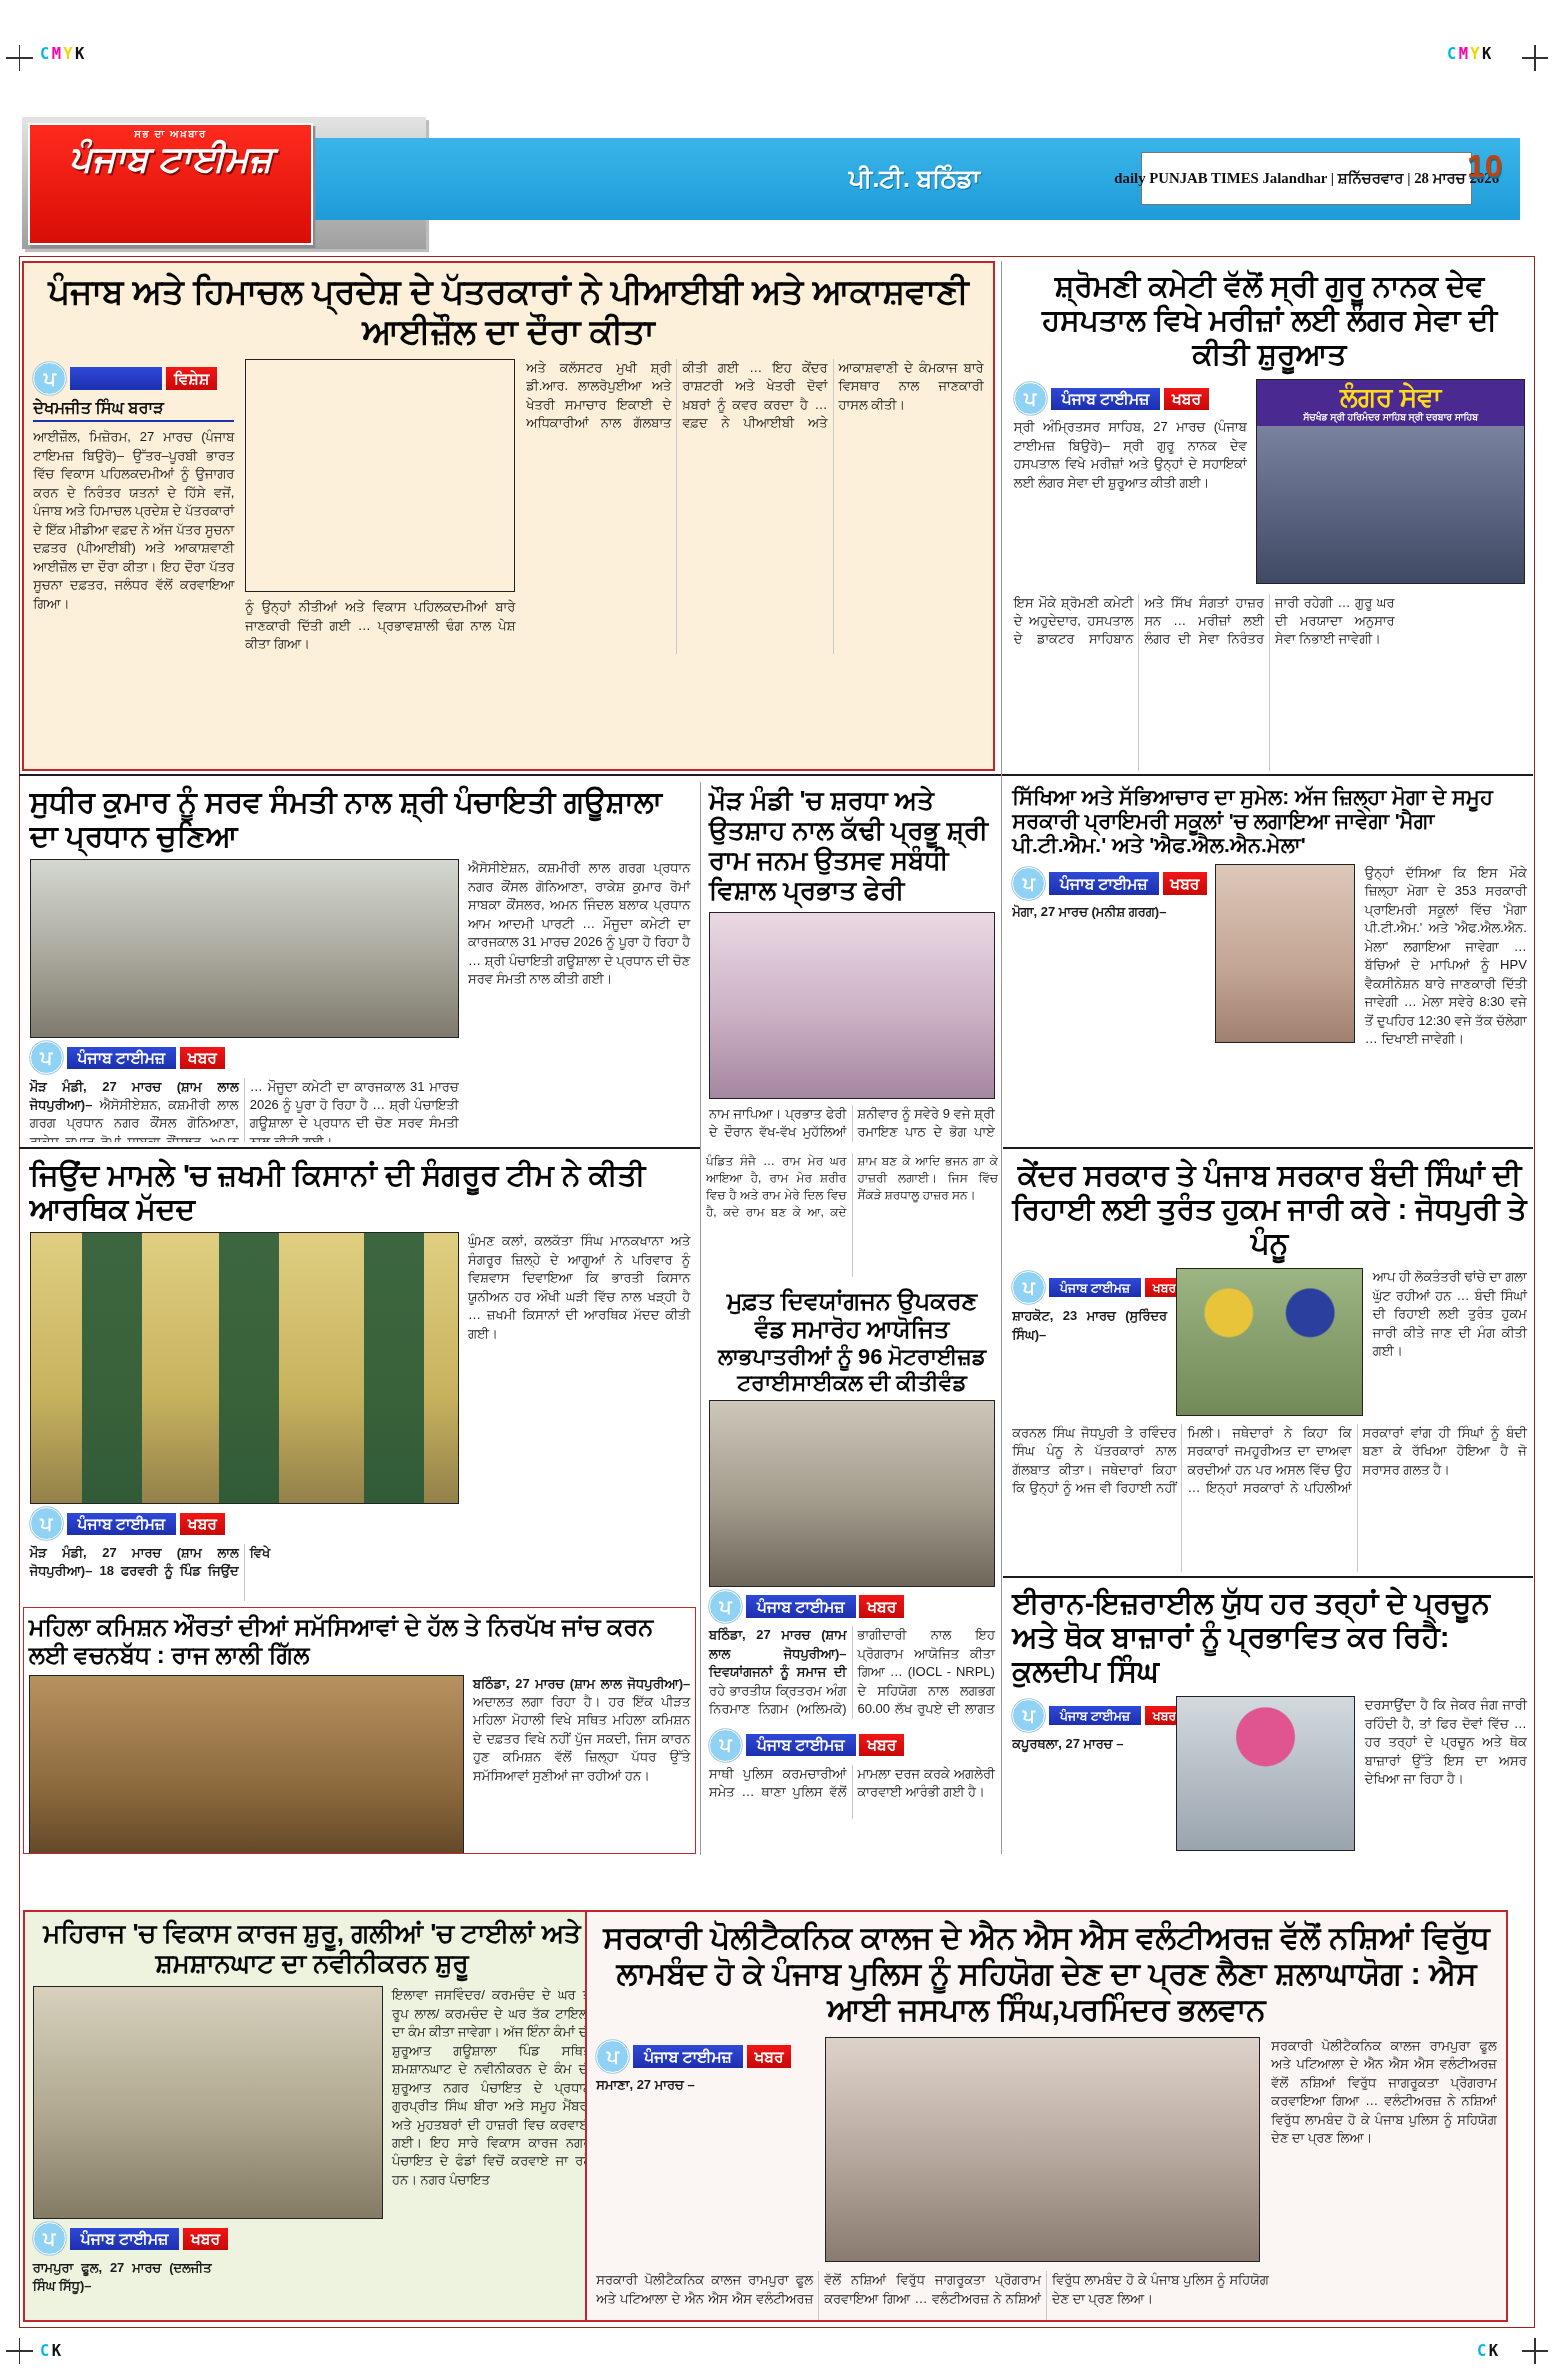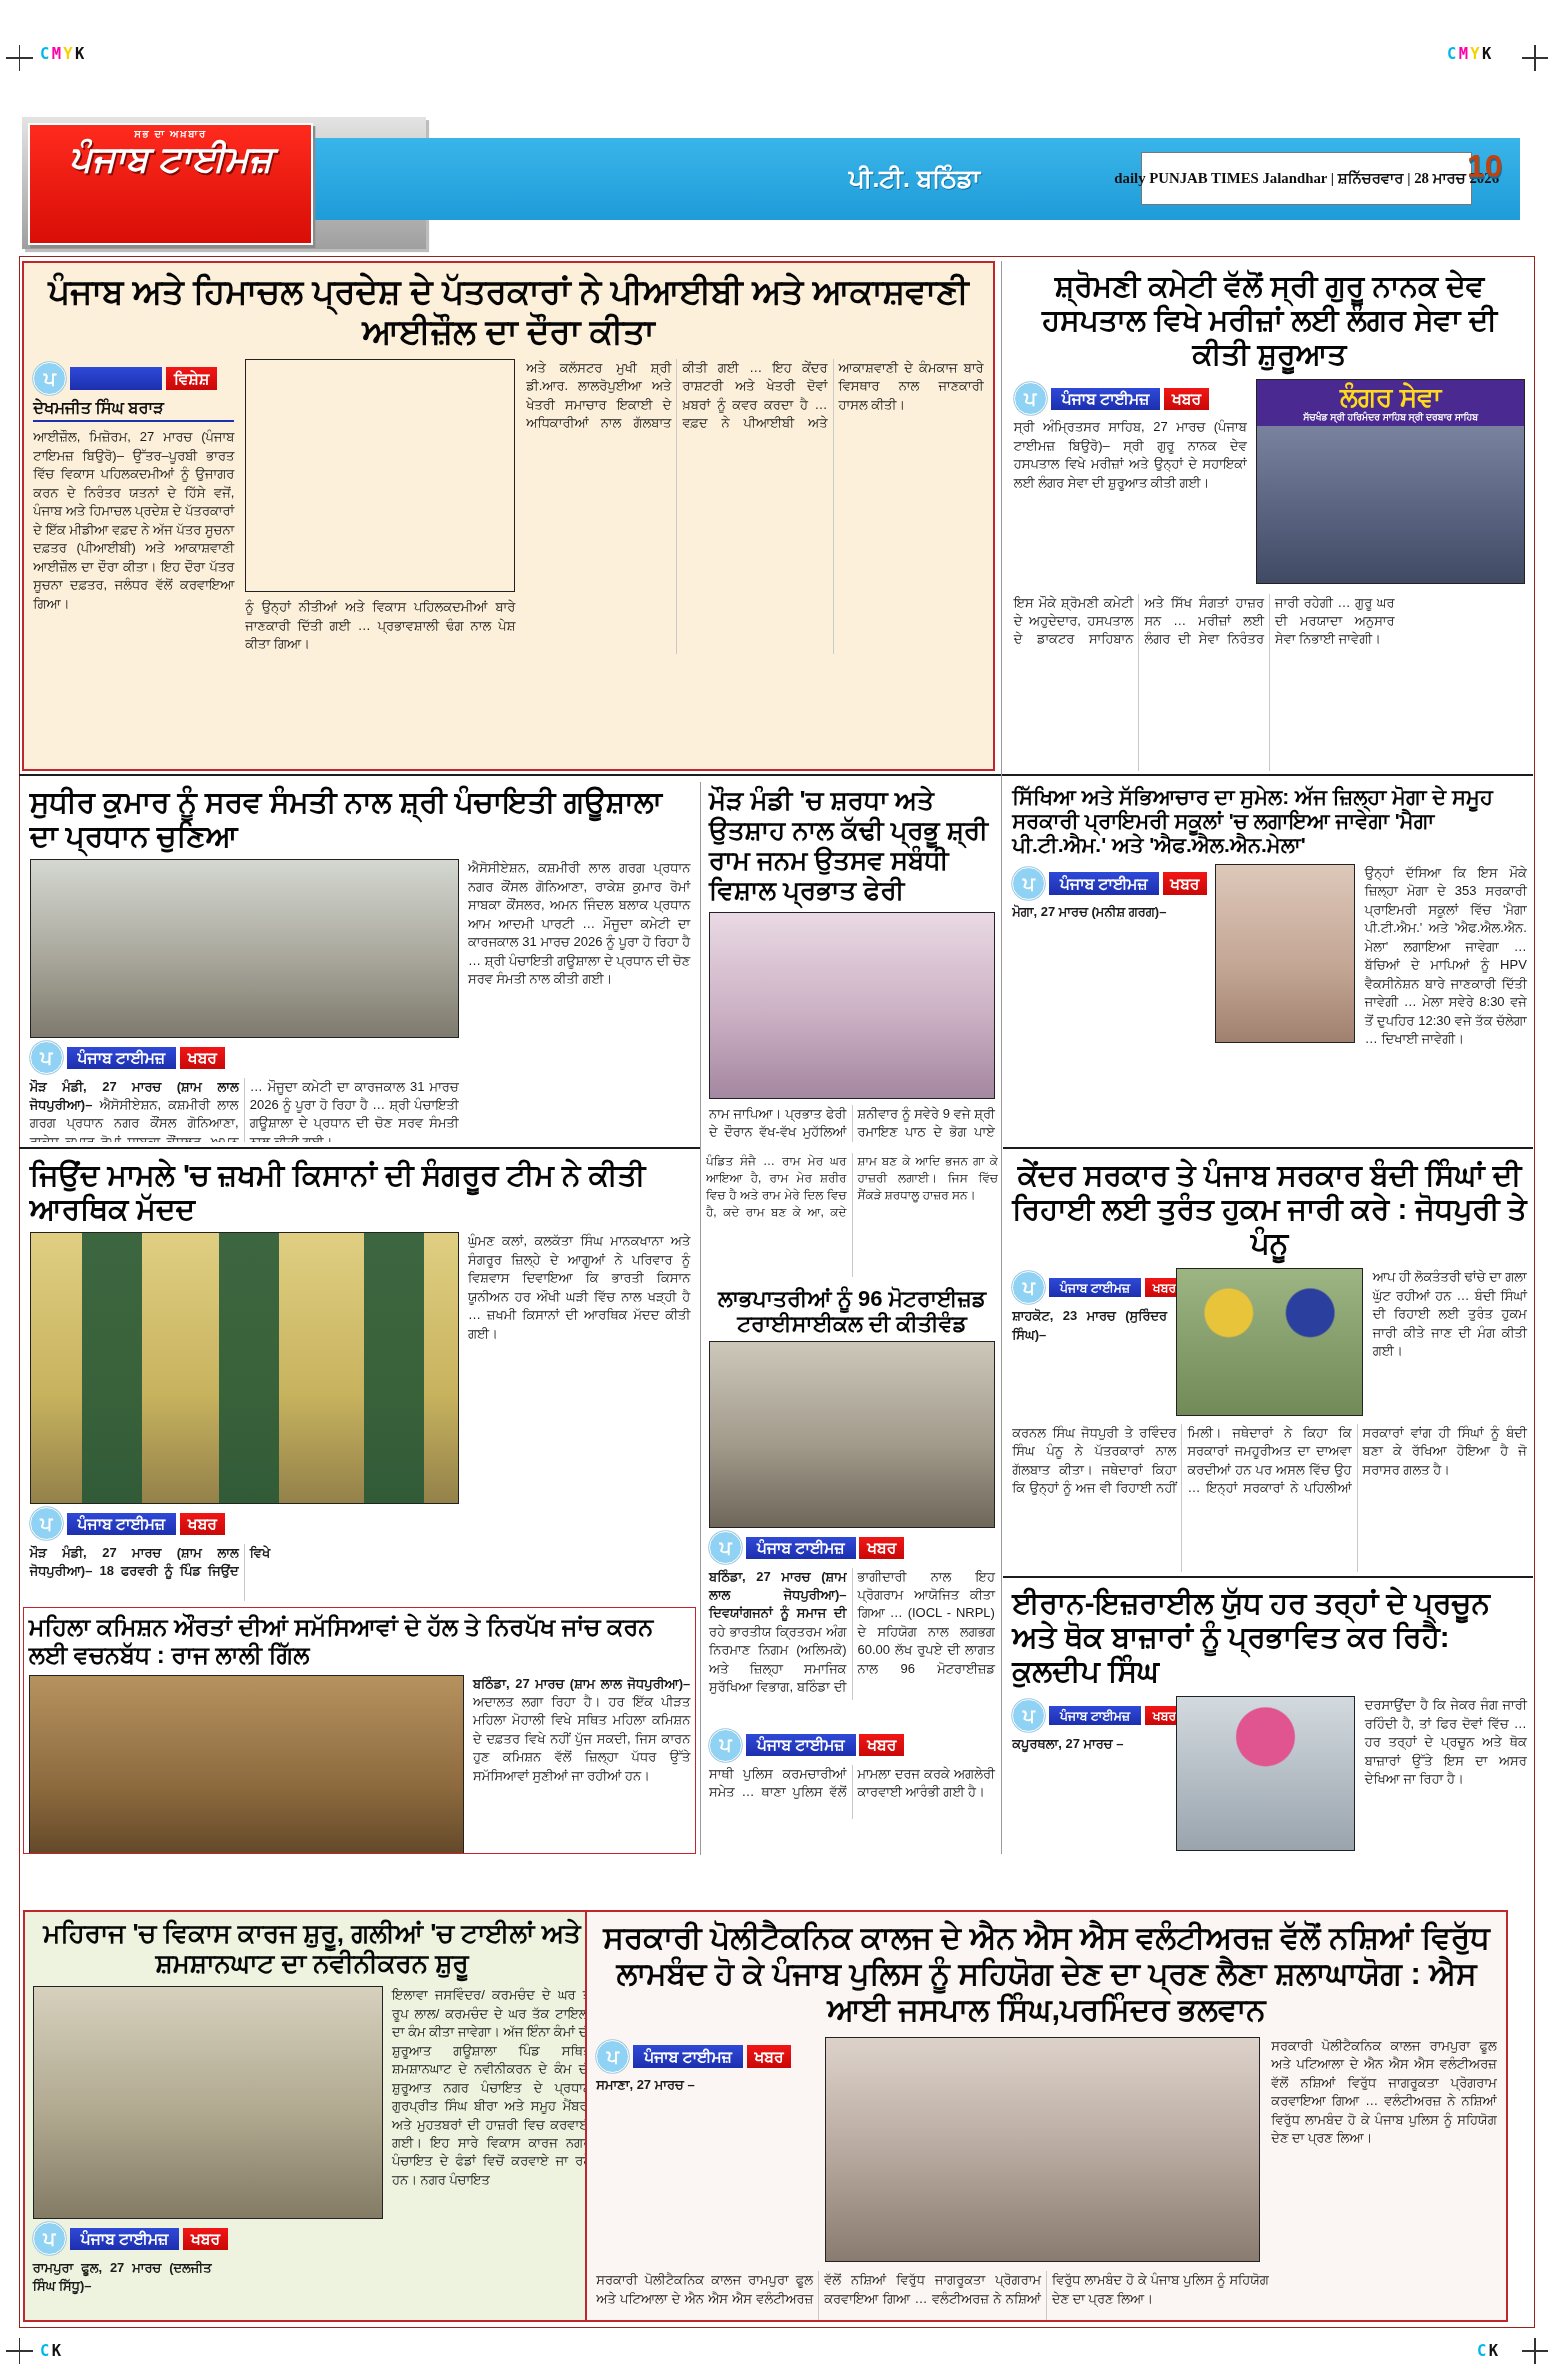--- a/index.html
+++ b/index.html
@@ -188,20 +188,21 @@
         </div>
         <div class="body c2" style="height:85px;">
           <span class="dl">ਮੌੜ ਮੰਡੀ, 27 ਮਾਰਚ (ਸ਼ਾਮ ਲਾਲ ਜੋਧਪੁਰੀਆ)– 18 ਫਰਵਰੀ ਨੂੰ ਪਿੰਡ ਜਿਉਂਦ ਵਿਖੇ</span>
         </div>
       </div>
       <div class="body" style="flex:1;">ਘੁੰਮਣ ਕਲਾਂ, ਕਲਕੱਤਾ ਸਿੰਘ ਮਾਨਕਖਾਨਾ ਅਤੇ ਸੰਗਰੂਰ ਜ਼ਿਲ੍ਹੇ ਦੇ ਆਗੂਆਂ ਨੇ ਪਰਿਵਾਰ ਨੂੰ ਵਿਸ਼ਵਾਸ ਦਿਵਾਇਆ ਕਿ ਭਾਰਤੀ ਕਿਸਾਨ ਯੂਨੀਅਨ ਹਰ ਔਖੀ ਘੜੀ ਵਿੱਚ ਨਾਲ ਖੜ੍ਹੀ ਹੈ … ਜ਼ਖਮੀ ਕਿਸਾਨਾਂ ਦੀ ਆਰਥਿਕ ਮੱਦਦ ਕੀਤੀ ਗਈ।</div>
     </div>
   </article>
 
   <article class="abs art" id="a7" style="left:706px;top:1284px;width:292px;height:435px;padding:1.6px 3.1px;">
+    <h1 class="hl" style="font-size:24px;margin:1.6px 0 1.6px 0;">ਮੁਫ਼ਤ ਦਿਵਯਾਂਗਜਨ ਉਪਕਰਣ ਵੰਡ ਸਮਾਰੋਹ ਆਯੋਜਿਤ</h1>
     <h2 class="hl" style="font-size:22px;margin:0 0 4.7px 0;">ਲਾਭਪਾਤਰੀਆਂ ਨੂੰ 96 ਮੋਟਰਾਈਜ਼ਡ ਟਰਾਈਸਾਈਕਲ ਦੀ ਕੀਤੀਵੰਡ</h2>
     <div class="photo" style="height:187px;background:linear-gradient(180deg,#cdc7ba 0%,#a29b8c 55%,#6e675a 100%);"></div>
     <div class="ptag">
       <div class="circ">ਪ</div>
       <div class="brand">ਪੰਜਾਬ ਟਾਈਮਜ਼</div>
       <div class="kind">ਖਬਰ</div>
     </div>
     <div class="body c2" style="height:132px;">
       <span class="dl">ਬਠਿੰਡਾ, 27 ਮਾਰਚ (ਸ਼ਾਮ ਲਾਲ ਜੋਧਪੁਰੀਆ)– ਦਿਵਯਾਂਗਜਨਾਂ ਨੂੰ ਸਮਾਜ ਦੀ</span>
       <span>ਰਹੇ ਭਾਰਤੀਯ ਕ੍ਰਿਤਰਮ ਅੰਗ ਨਿਰਮਾਣ ਨਿਗਮ (ਅਲਿਮਕੋ) ਅਤੇ ਜ਼ਿਲ੍ਹਾ ਸਮਾਜਿਕ ਸੁਰੱਖਿਆ ਵਿਭਾਗ, ਬਠਿੰਡਾ ਦੀ ਭਾਗੀਦਾਰੀ ਨਾਲ ਇਹ ਪ੍ਰੋਗਰਾਮ ਆਯੋਜਿਤ ਕੀਤਾ ਗਿਆ … (IOCL - NRPL) ਦੇ ਸਹਿਯੋਗ ਨਾਲ ਲਗਭਗ 60.00 ਲੱਖ ਰੁਪਏ ਦੀ ਲਾਗਤ ਨਾਲ 96 ਮੋਟਰਾਈਜ਼ਡ ਟਰਾਈਸਾਈਕਲ ਲਾਭਪਾਤਰੀਆਂ ਨੂੰ ਵੰਡੇ ਗਏ।</span>

